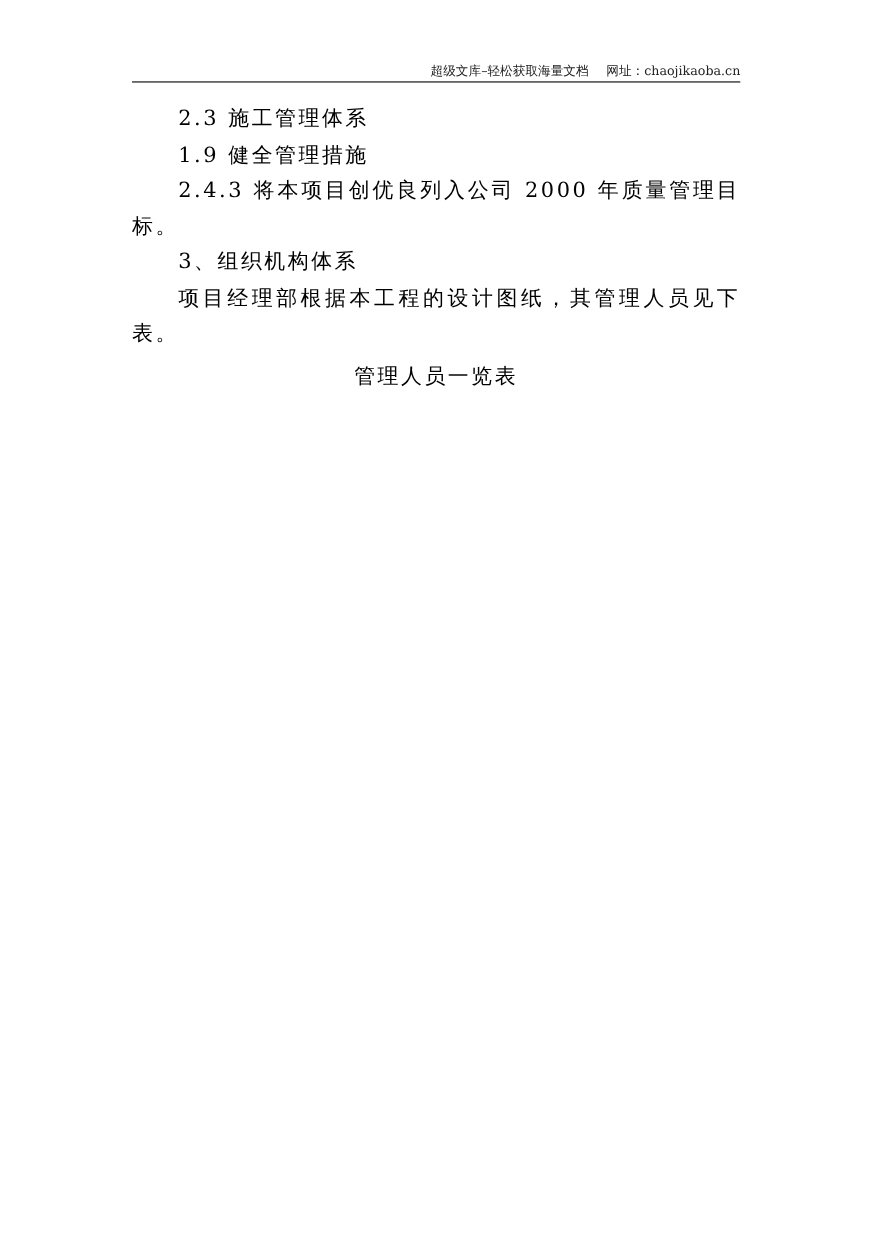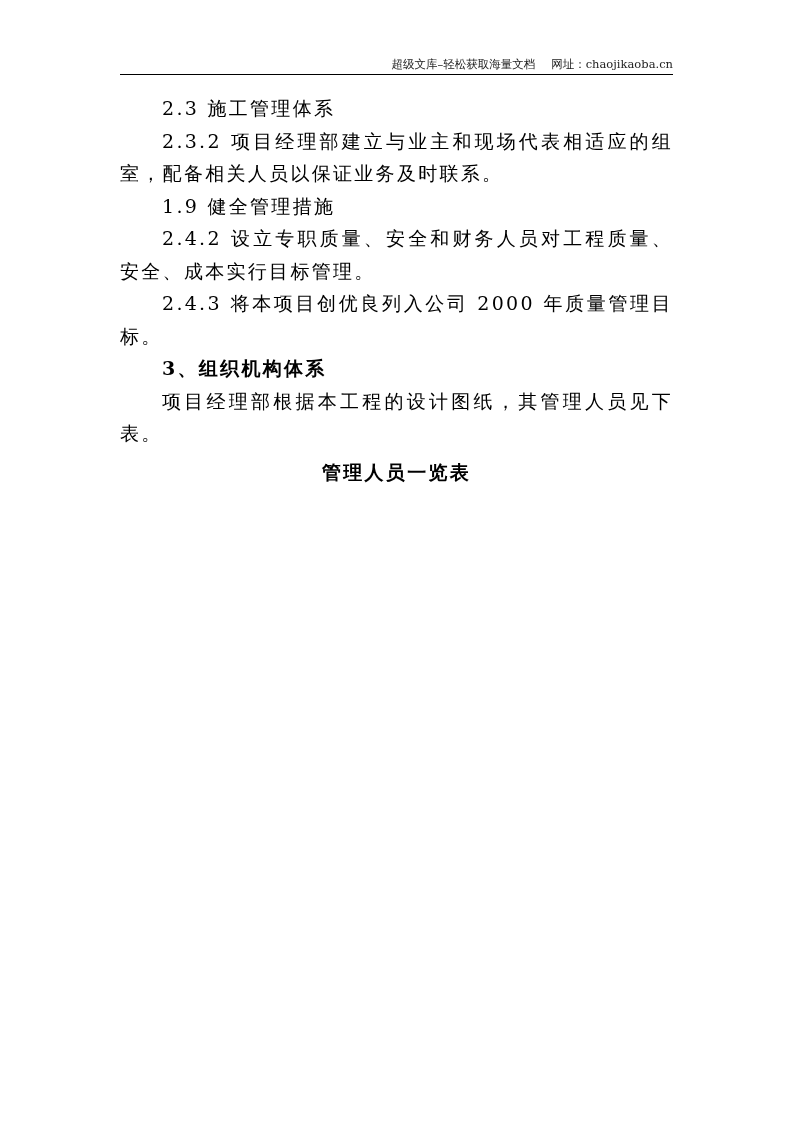--- a/index.html
+++ b/index.html
@@ -36,37 +36,35 @@
       font-size: 19px;
       line-height: 32.5px;
       letter-spacing: 2.3px;
     }
     .content p {
       margin: 0;
       text-align: justify;
       text-align-last: left;
     }
     .indent { text-indent: 42px; }
-    .bold { font-weight: bold; }
+    .bold { font-weight: normal; }
     .table-title {
       text-align: right;
       text-align-last: center !important;
-      font-weight: bold;
+      font-weight: normal;
       margin-top: 6px !important;
     }
   </style>
 </head>
 <body>
 
 <div class="header">
   <span>超级文库–轻松获取海量文档</span><span class="sep"></span><span>网址：chaojikaoba.cn</span>
 </div>
 
 <div class="content">
   <p class="indent">2.3 施工管理体系</p>
-  <p class="indent">2.3.2 项目经理部建立与业主和现场代表相适应的组室，配备相关人员以保证业务及时联系。</p>
   <p class="indent">1.9 健全管理措施</p>
-  <p class="indent">2.4.2 设立专职质量、安全和财务人员对工程质量、安全、成本实行目标管理。</p>
   <p class="indent">2.4.3 将本项目创优良列入公司 2000 年质量管理目标。</p>
   <p class="indent bold">3、组织机构体系</p>
   <p class="indent">项目经理部根据本工程的设计图纸，其管理人员见下表。</p>
   <p class="table-title">管理人员一览表</p>
 </div>
 
 </body></html>

